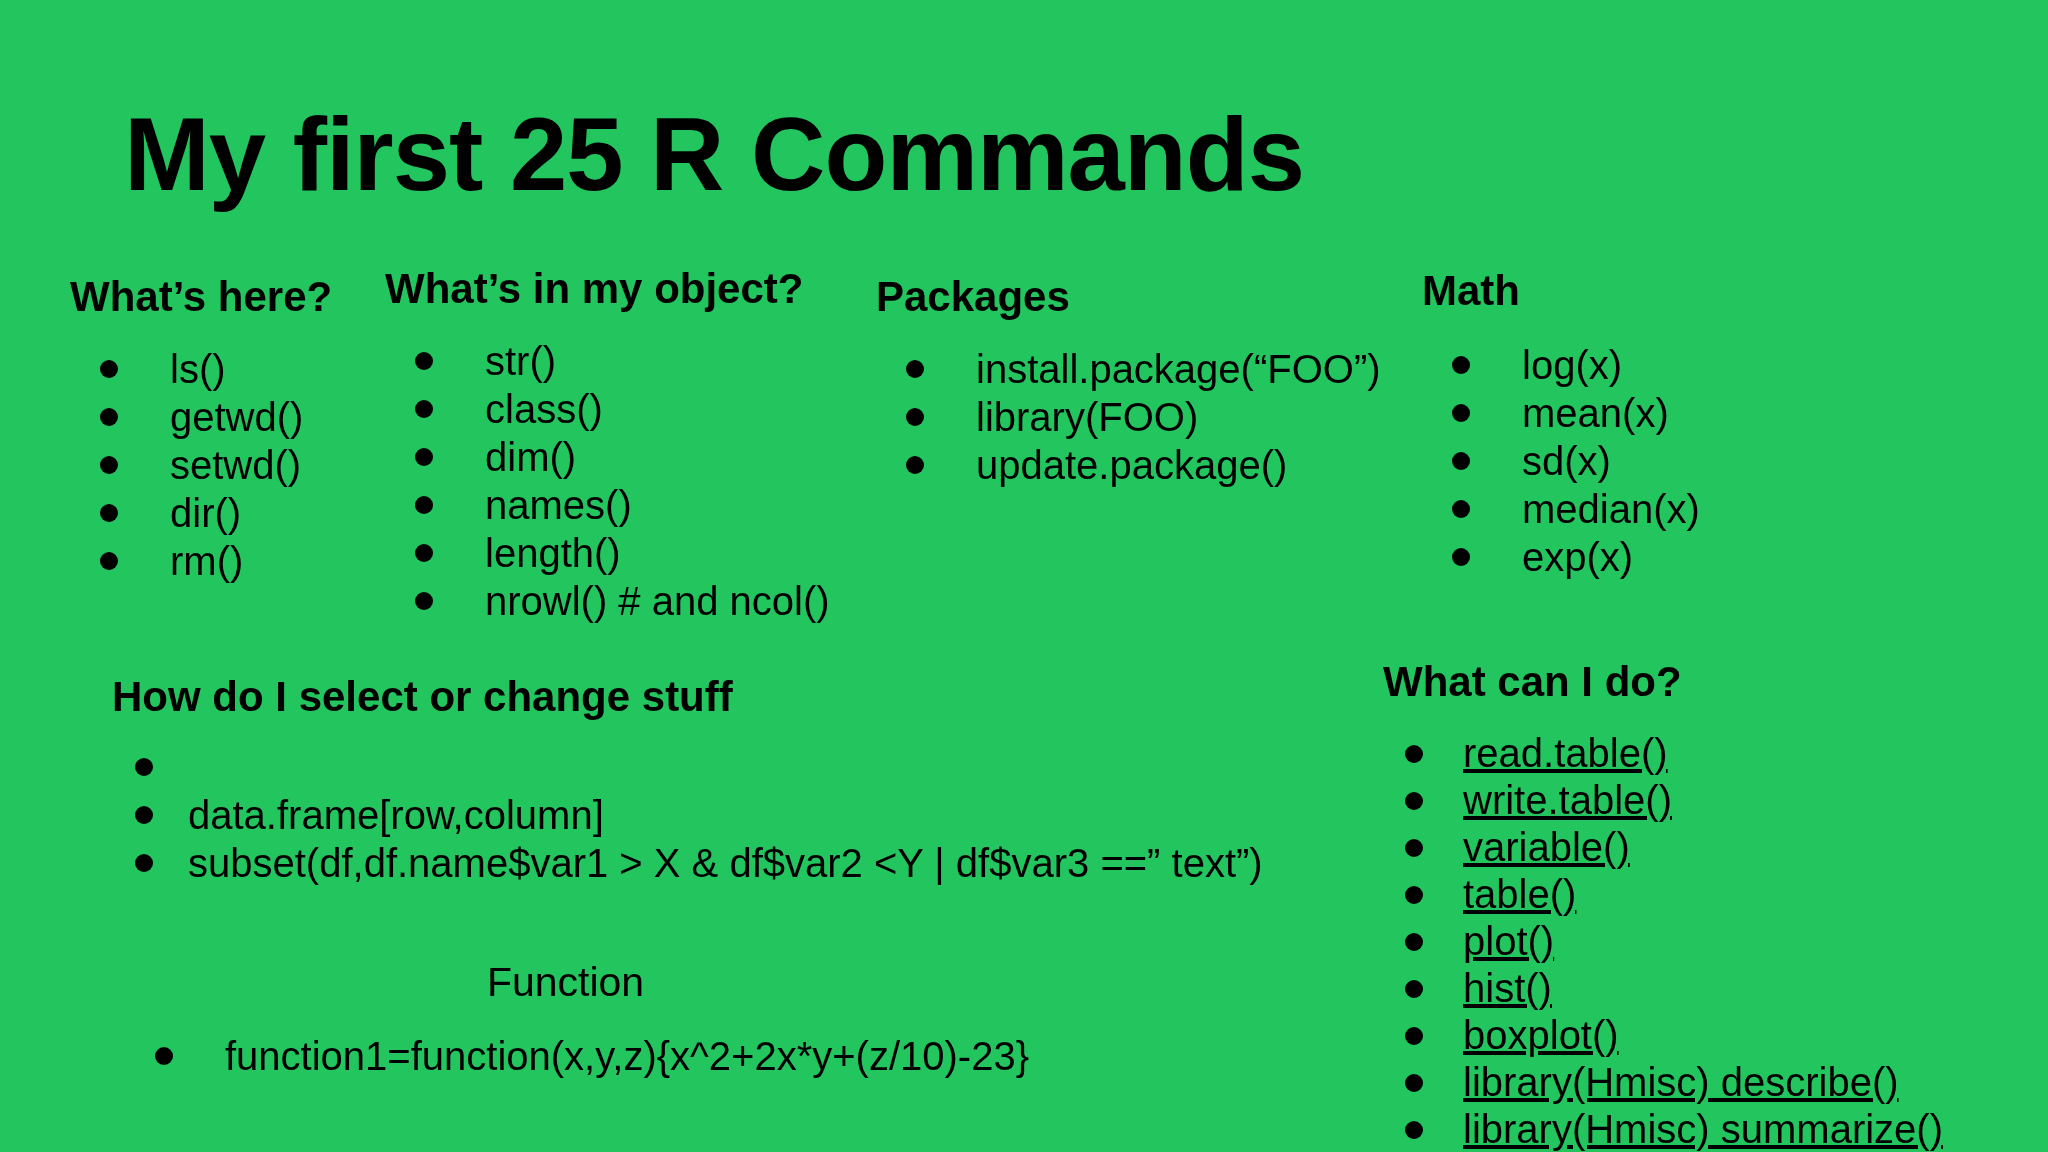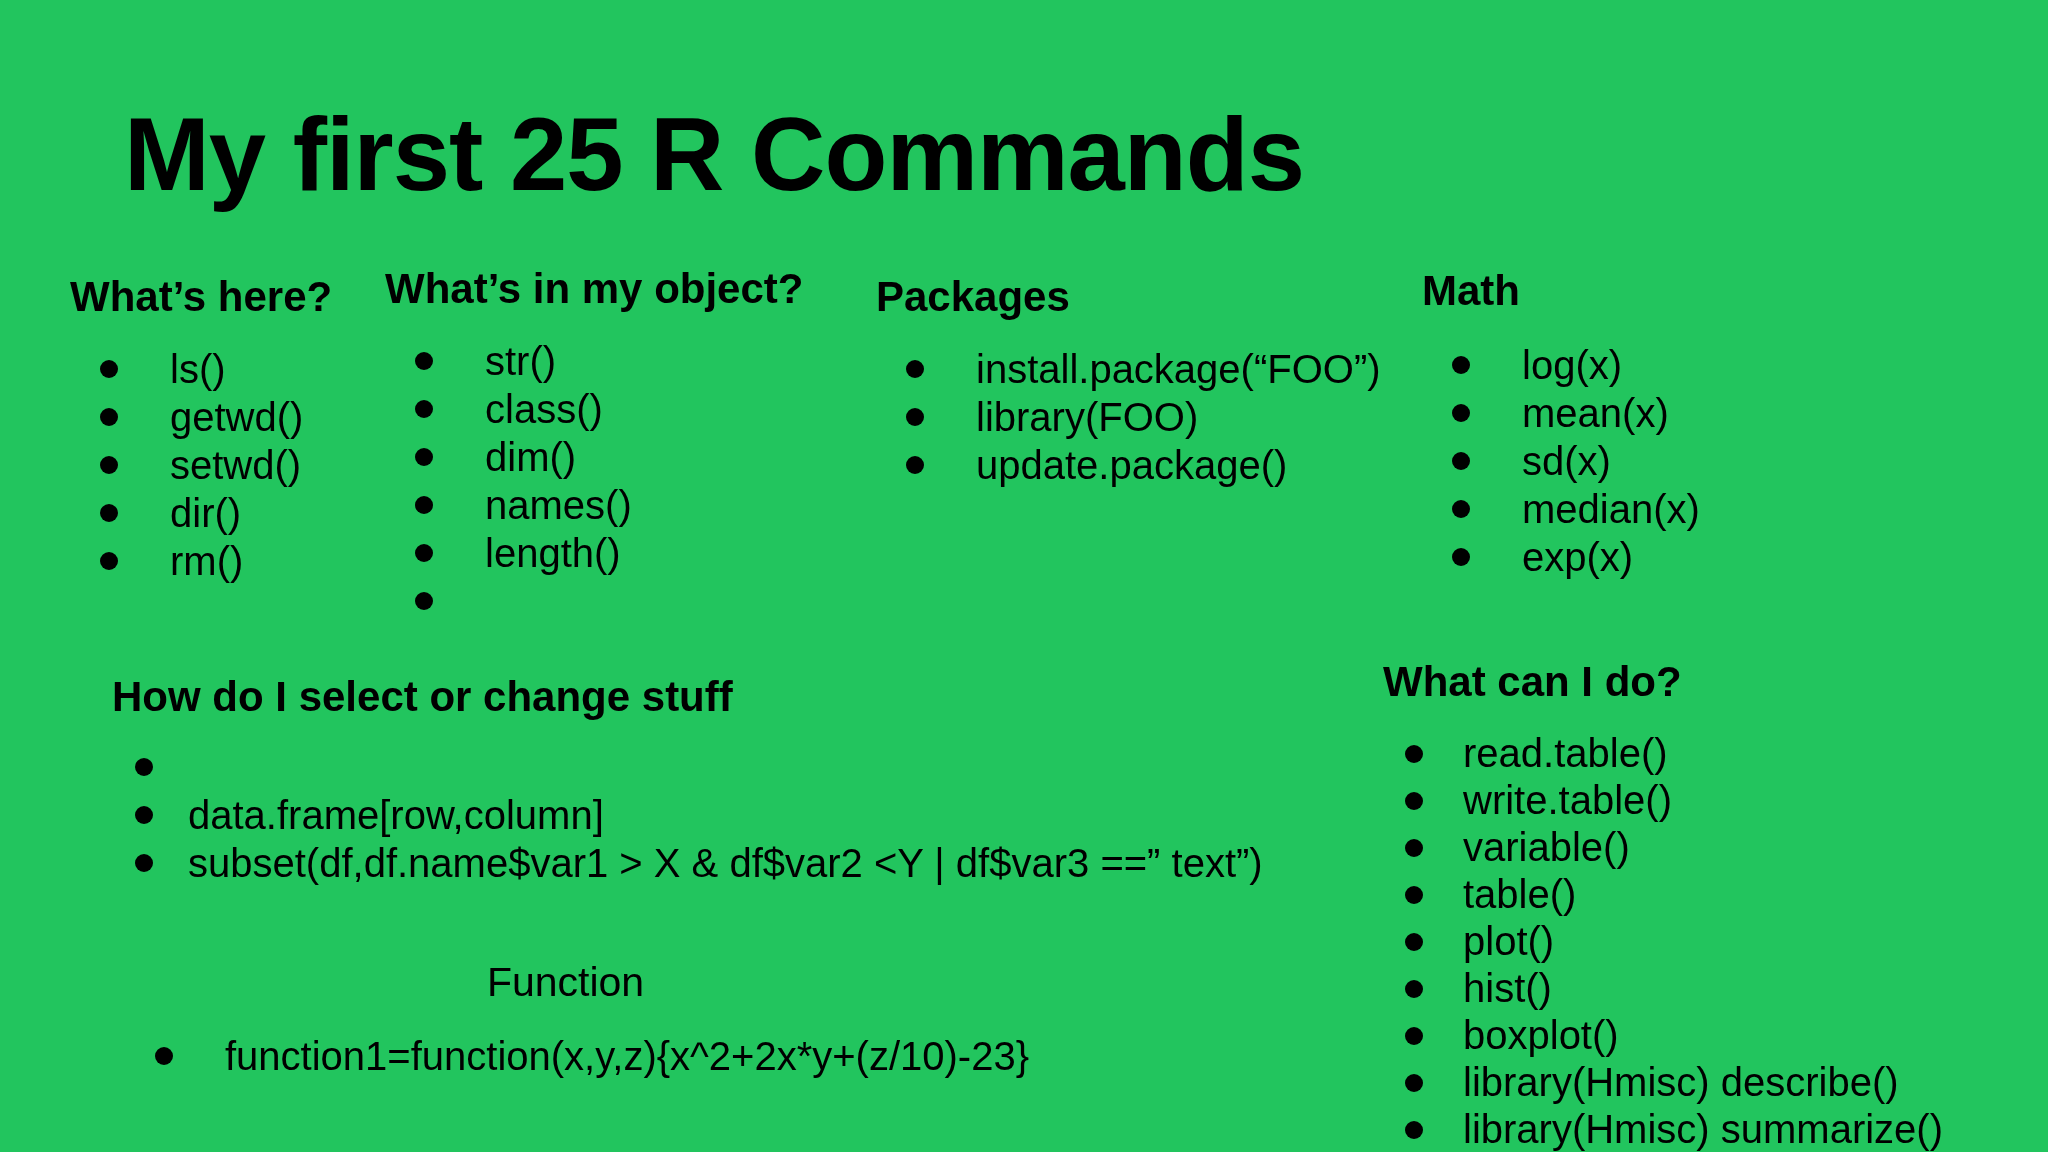--- a/index.html
+++ b/index.html
@@ -51,21 +51,21 @@
 
   #sec-whats-here       { left:70px;   top:275px; }
   #sec-whats-in-object  { left:385px;  top:267px; }
   #sec-packages         { left:876px;  top:275px; }
   #sec-math             { left:1422px; top:269px; }
   #sec-math .list       { margin-top:28px; }
   #sec-select-change    { left:112px;  top:675px; }
   #sec-select-change .list { margin-top:24px; }
   #sec-select-change .dot  { margin-left:23px; margin-right:35px; }
   #sec-what-can-i-do    { left:1383px; top:660px; }
-  #sec-what-can-i-do .li   { height:47px; }
+  #sec-what-can-i-do .li   { height:47px;text-decoration:underline; }
   #sec-what-can-i-do .dot  { margin-left:22px; margin-right:40px; }
   #sec-function         { left:102px;  top:960px;text-align:center; }
   #sec-function .heading   { font-weight:400; font-size:41px; }
   #sec-function .list      { margin-top:28px; }
   #sec-function .dot       { margin-left:53px; margin-right:52px; }
 </style>
 </head>
 <body>
 
 <div class="slide">
@@ -116,20 +116,21 @@
       <li class="li">
           <span class="dot"></span>
           <span>names()</span>
         </li>
       <li class="li">
           <span class="dot"></span>
           <span>length()</span>
         </li>
       <li class="li">
           <span class="dot"></span>
+          <span>nrowl() # and ncol()</span>
         </li>
     </ul>
   </section>
 
   <section class="sec" id="sec-packages">
     <h2 class="heading">Packages</h2>
     <ul class="list">
       <li class="li">
           <span class="dot"></span>
           <span>install.package(“FOO”)</span>

